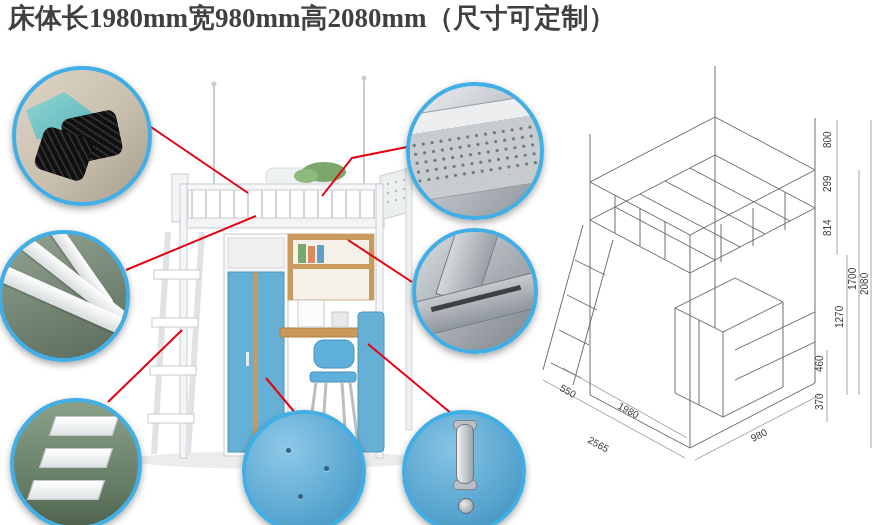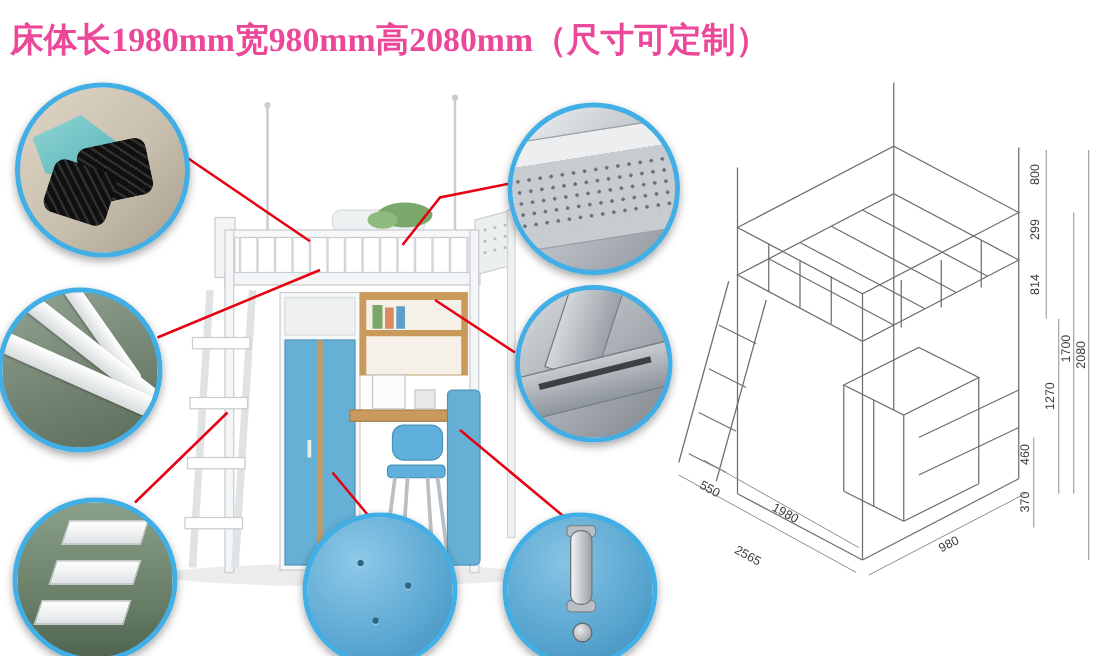--- a/index.html
+++ b/index.html
@@ -1,20 +1,20 @@
 <!DOCTYPE html>
 <html><head>
 <meta charset="utf-8">
 <style>
   html,body{margin:0;padding:0;background:#fff;}
   .stage{position:relative;width:880px;height:525px;background:#ffffff;overflow:hidden;
          font-family:"Liberation Sans",sans-serif;}
 
   
-  .title{position:absolute;left:8px;top:14px;font-size:27px;font-weight:bold;color:#ec4899;
+  .title{position:absolute;left:8px;top:0;font-size:27px;font-weight:bold;color:#404040;
          font-family:"Liberation Serif",serif;letter-spacing:0;white-space:nowrap;}
 
   
   .co{position:absolute;border-radius:50%;border:4px solid #42aee6;overflow:hidden;
       box-shadow:0 3px 7px rgba(0,0,0,.35);}
   .co-a{left:12px;top:66px;width:132px;height:132px;background:linear-gradient(135deg,#ded5c6 0%,#c9bfae 55%,#a89e8d 100%);}
   .co-b{left:-2px;top:230px;width:124px;height:124px;background:linear-gradient(160deg,#93a391 0%,#71816f 60%,#5c6c5a 100%);}
   .co-c{left:10px;top:398px;width:124px;height:124px;background:linear-gradient(180deg,#8aa089 0%,#647a63 70%,#50644f 100%);}
   .co-d{left:406px;top:82px;width:130px;height:130px;background:linear-gradient(135deg,#f0f2f4 0%,#c2c7cc 45%,#8d949b 100%);}
   .co-e{left:412px;top:228px;width:118px;height:118px;background:linear-gradient(135deg,#d7dbde 0%,#aab0b5 50%,#7f868c 100%);}

